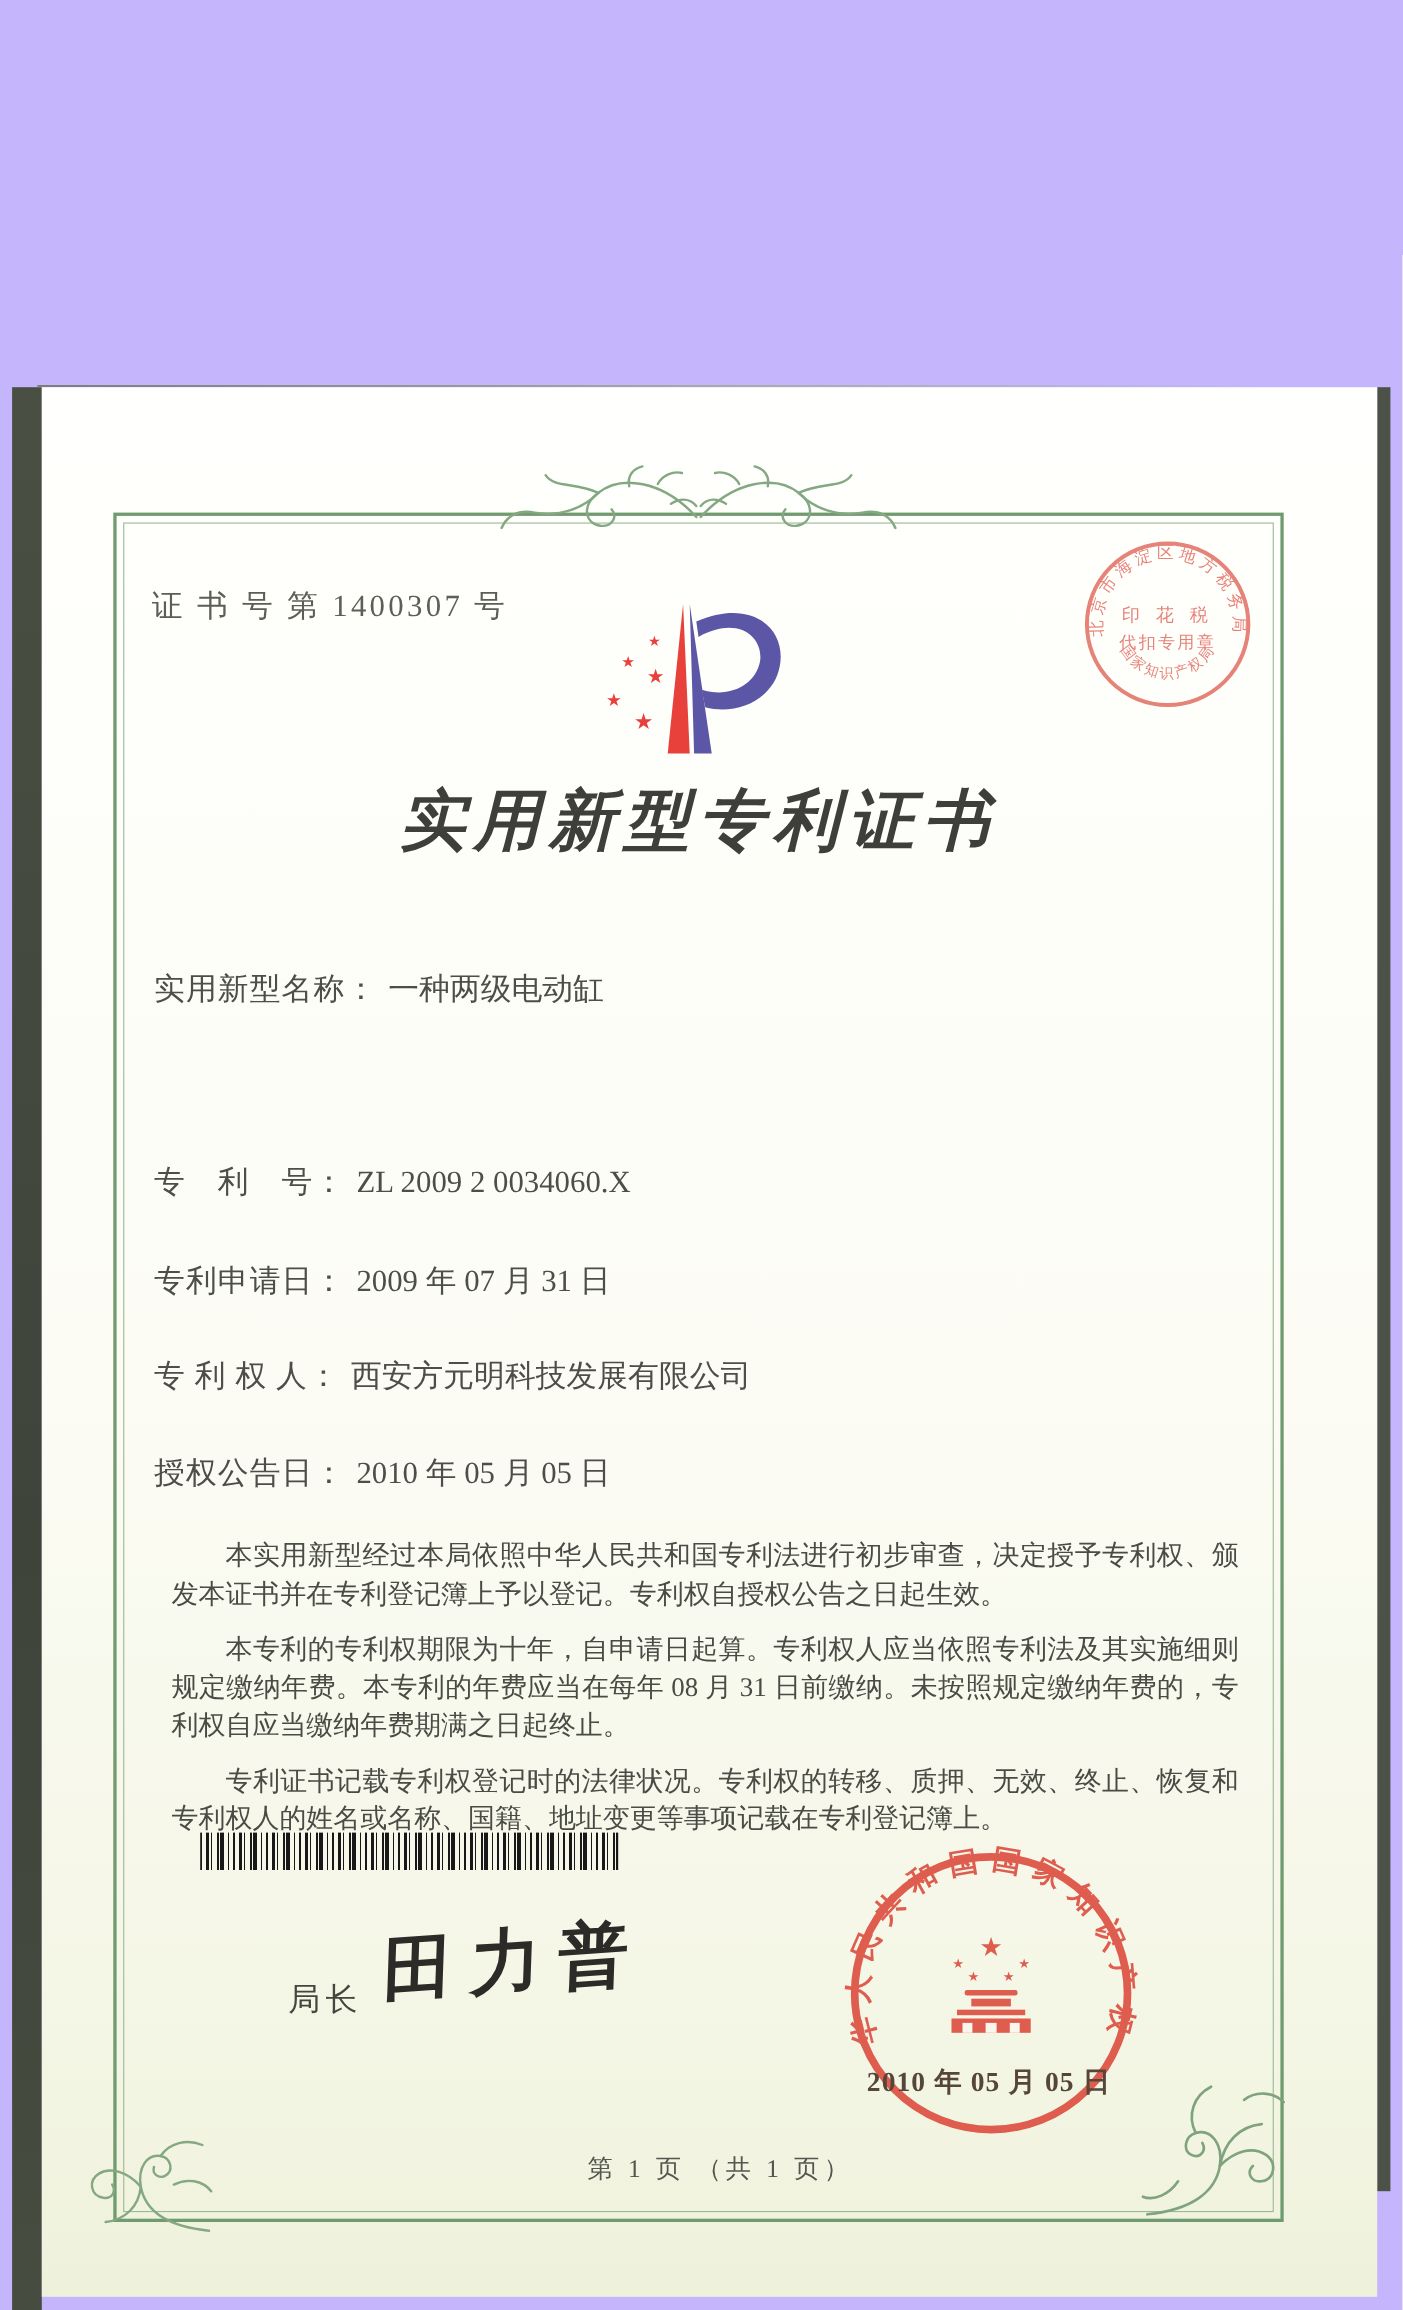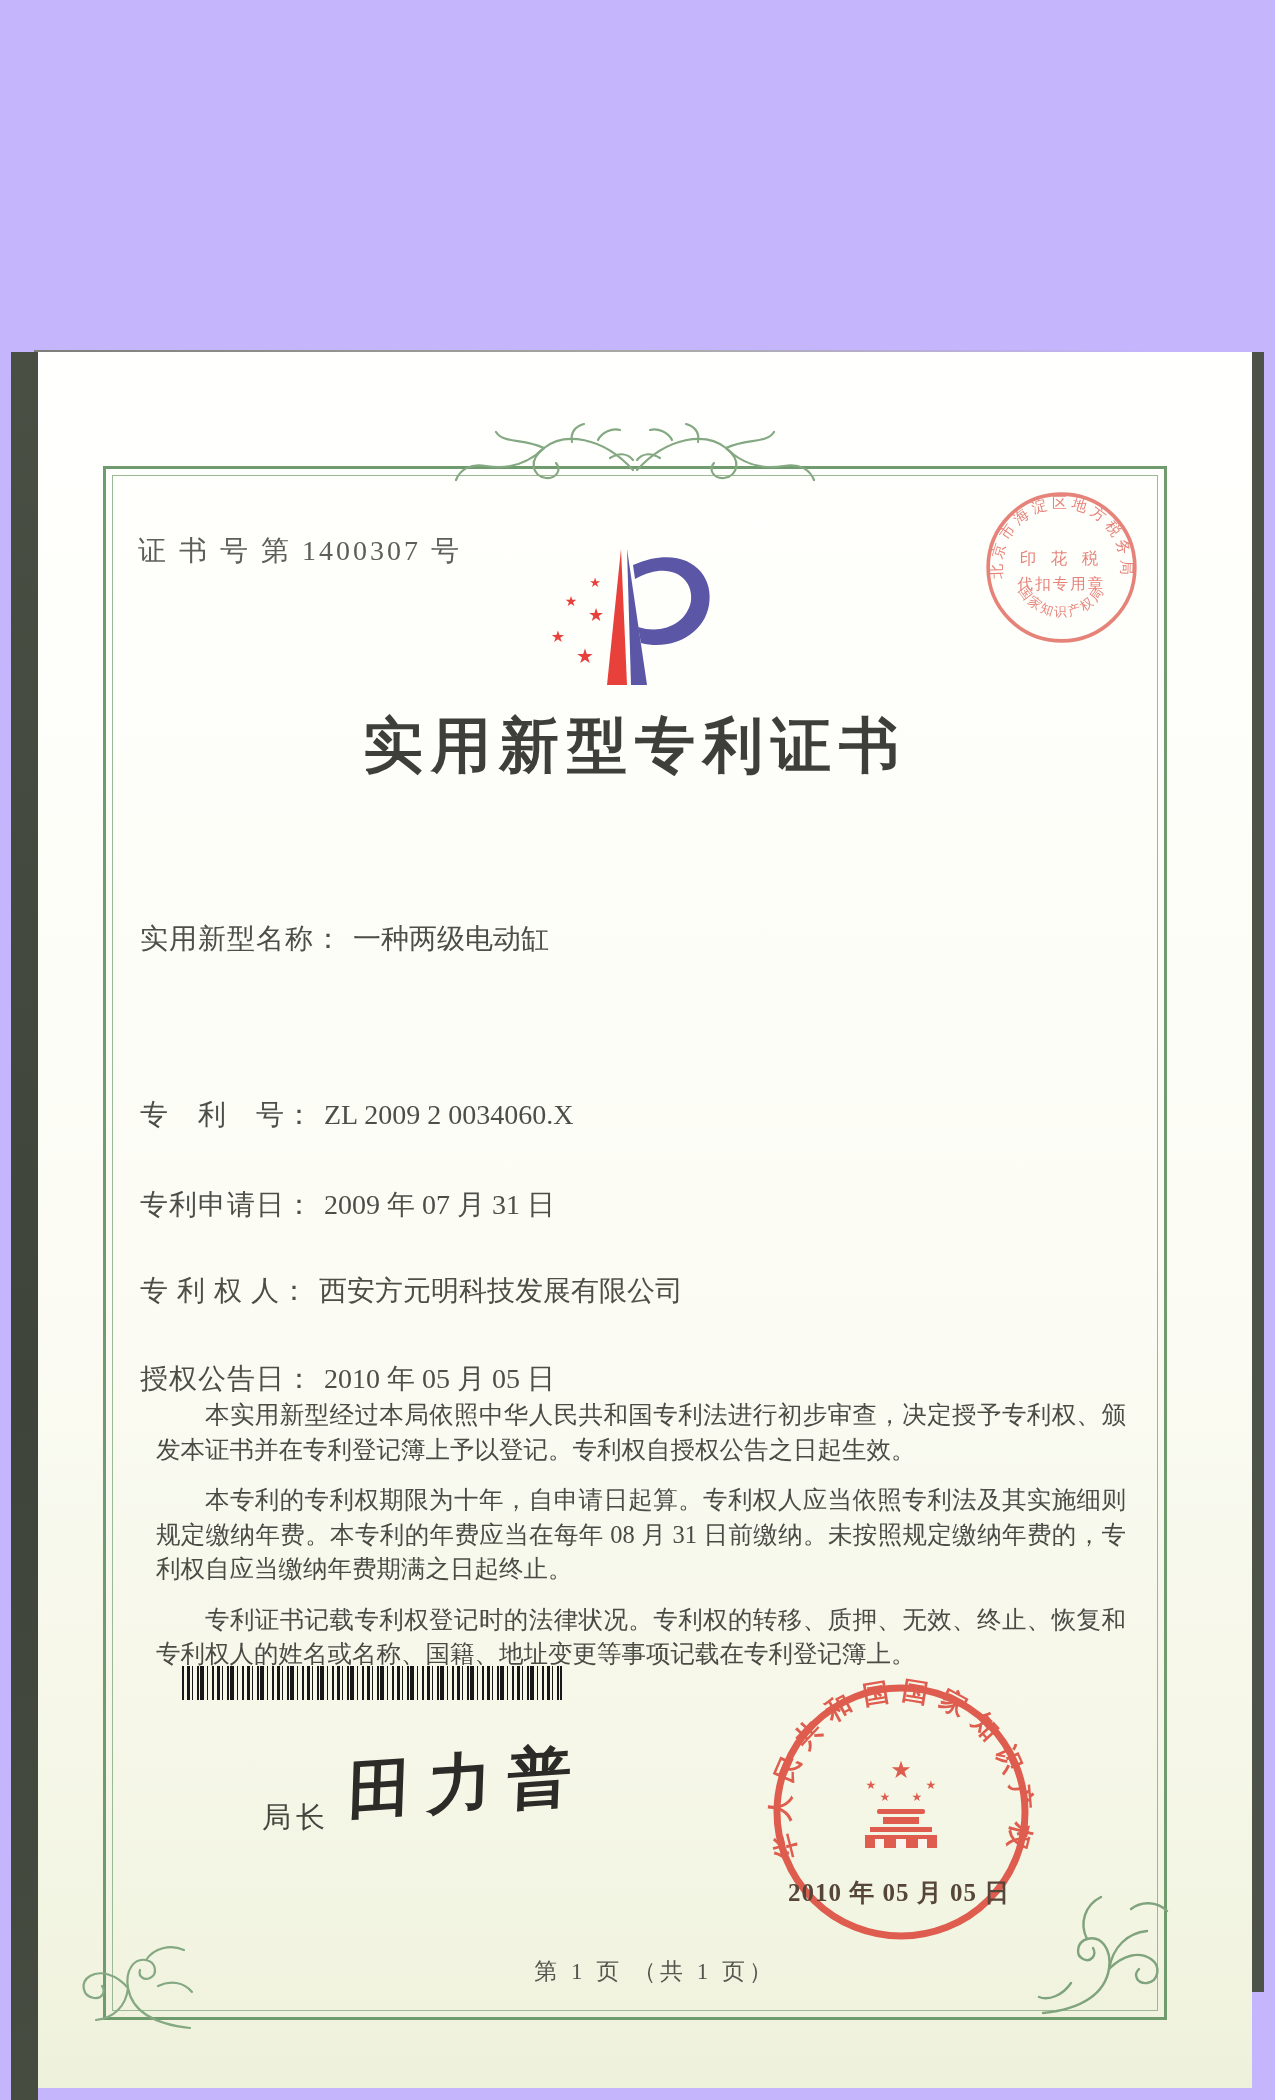--- a/index.html
+++ b/index.html
@@ -14,23 +14,23 @@
   .top-edge{left:34px;top:350px;width:1120px;height:2px;background:linear-gradient(90deg,#7d7d7a,#a9a9a5 55%,rgba(170,170,166,0));}
   .paper{left:38px;top:352px;width:1214px;height:1736px;
          background:linear-gradient(180deg,#fffffd 0%,#fcfcf5 52%,#f3f5e3 90%,#eef1da 100%);}
 
   
   .frame-outer{left:103px;top:466px;width:1064px;height:1554px;border:3px solid #6f9b6e;box-sizing:border-box;}
   .frame-inner{left:112px;top:475px;width:1046px;height:1536px;border:1px solid #9cb795;box-sizing:border-box;}
 
   .cert-no{left:138px;top:532px;font-size:28px;letter-spacing:3px;color:#5d5e57;}
   .title{left:103px;top:706px;width:1064px;text-align:center;font-size:60px;font-weight:bold;
-         letter-spacing:8px;color:#3e3f3a;}
+         letter-spacing:8px;color:#3e3f3a;font-style:italic;}
 
-  .field{left:140px;width:1000px;font-size:28px;color:#4d4e48;white-space:nowrap;margin-top:40px;}
+  .field{left:140px;width:1000px;font-size:28px;color:#4d4e48;white-space:nowrap;}
   .flabel{letter-spacing:1px;}
   .fvalue{margin-left:10px;}
 
   .body-text{left:140px;top:1382px;width:1002px;font-size:24.5px;line-height:34.5px;
              text-align:justify;color:#4a4b45;}
   .body-text p{margin:16px;text-indent:2em;}
 
   .barcode{left:182px;top:1666px;width:380px;height:34px;
     background:repeating-linear-gradient(90deg,
       #181818 0 2px,transparent 2px 5px,

